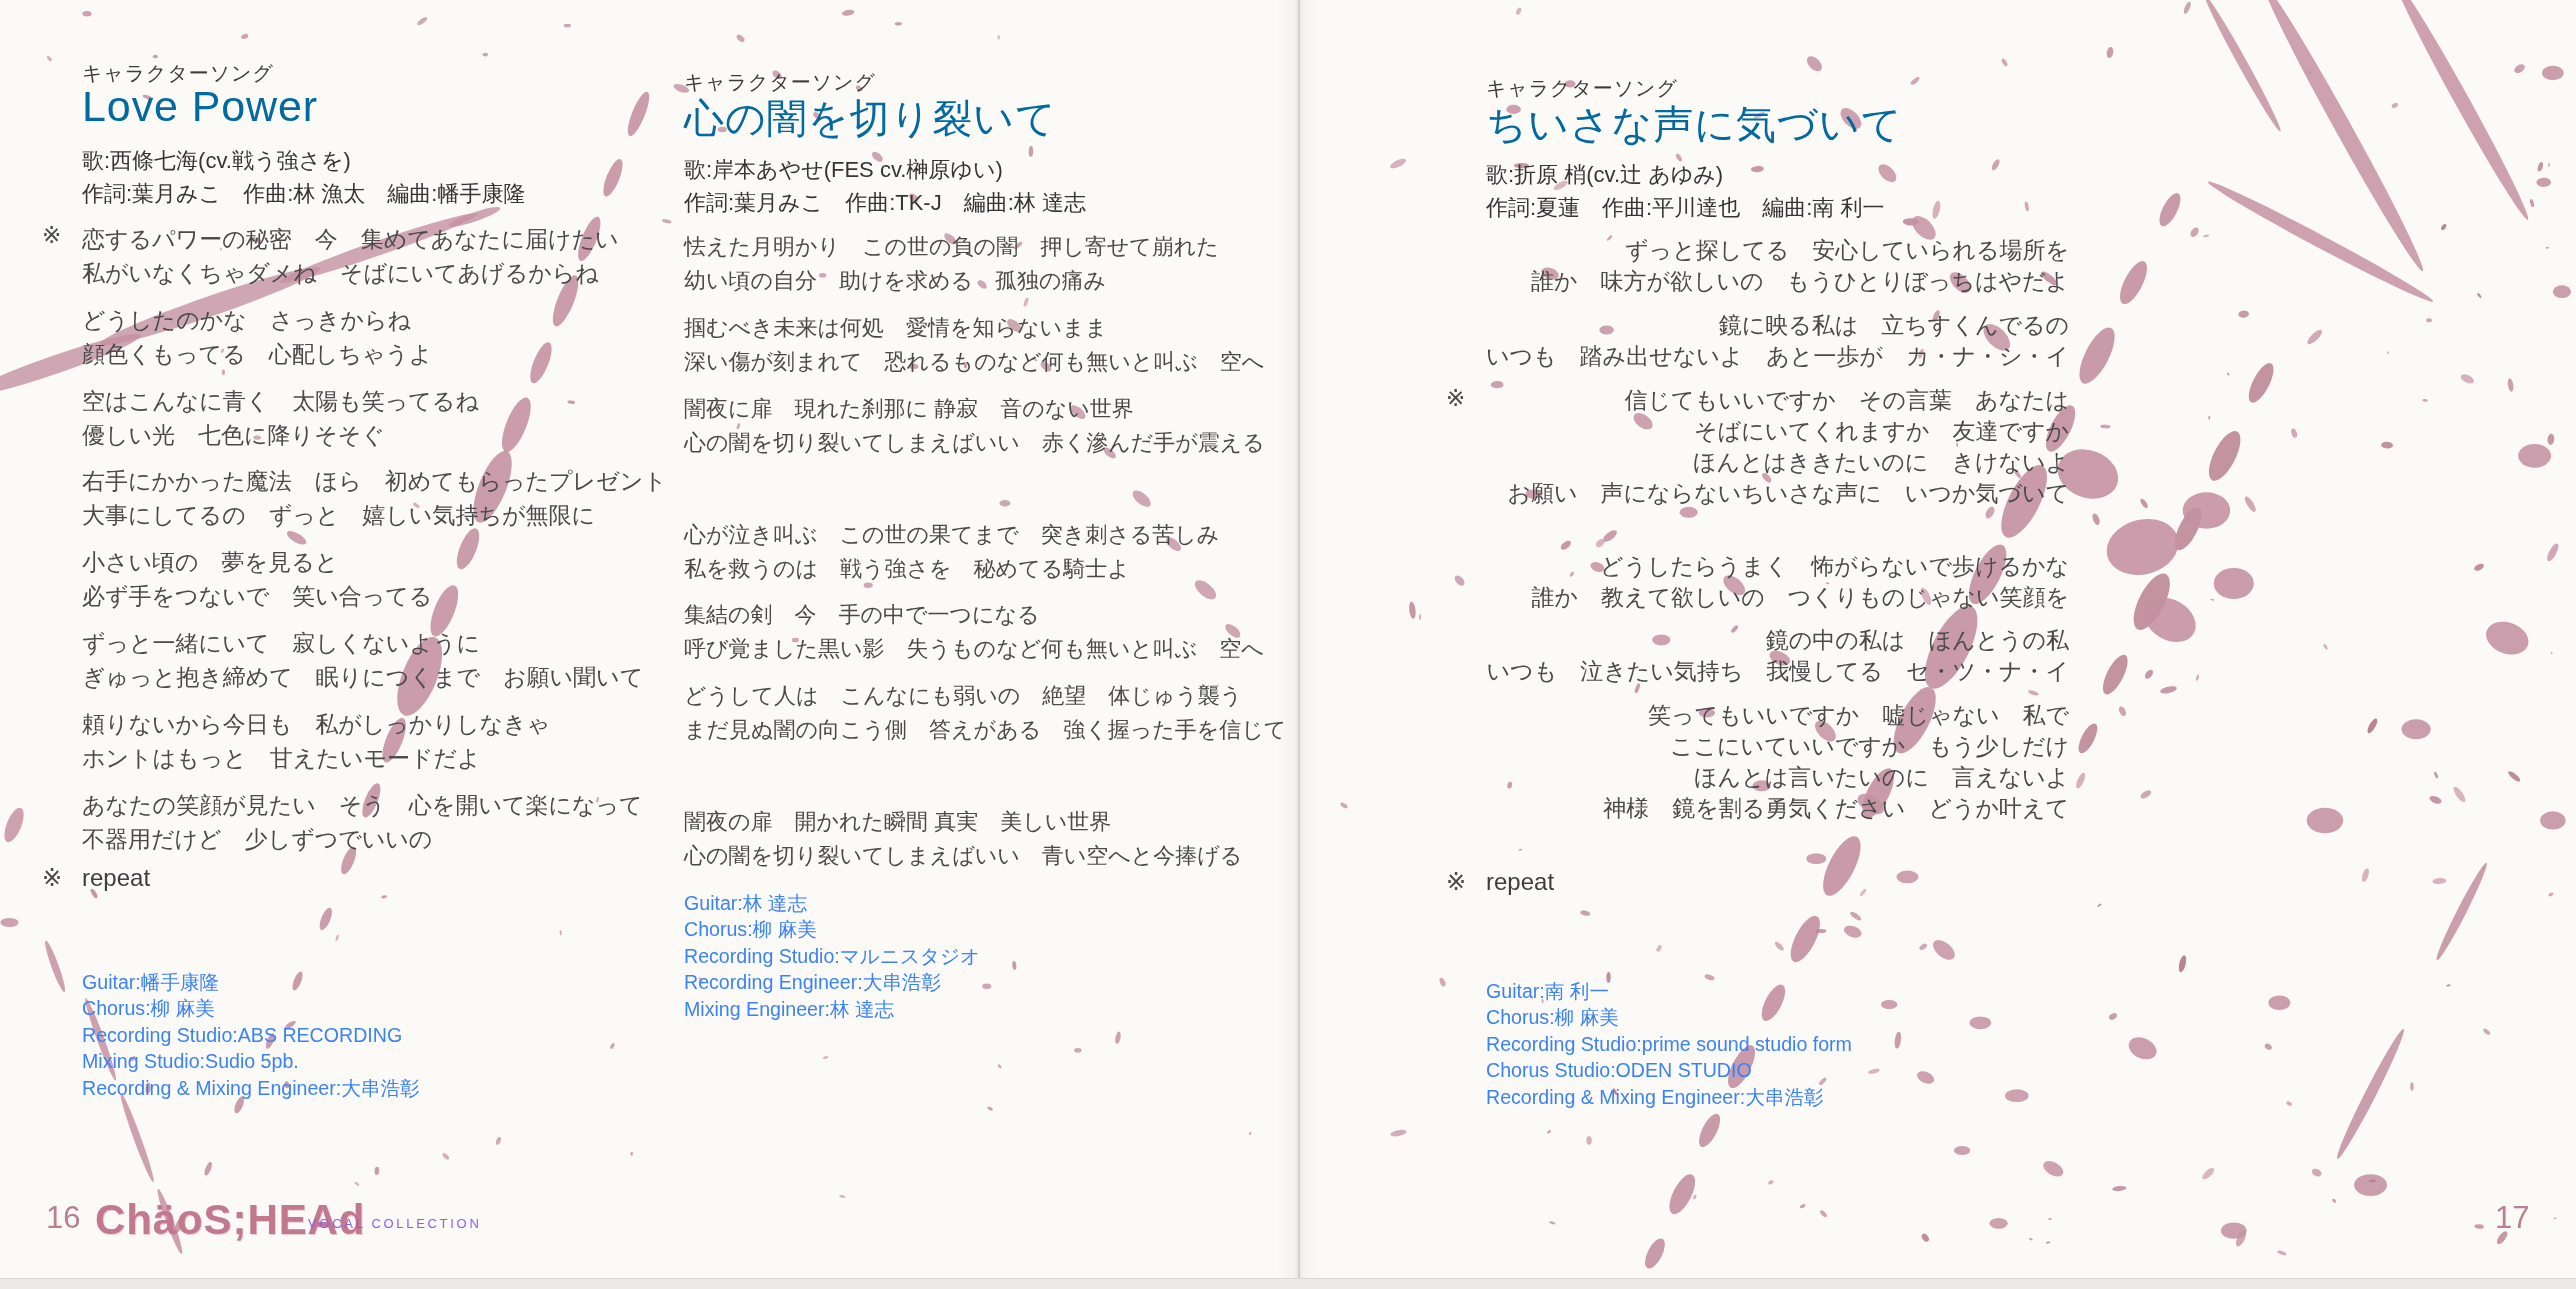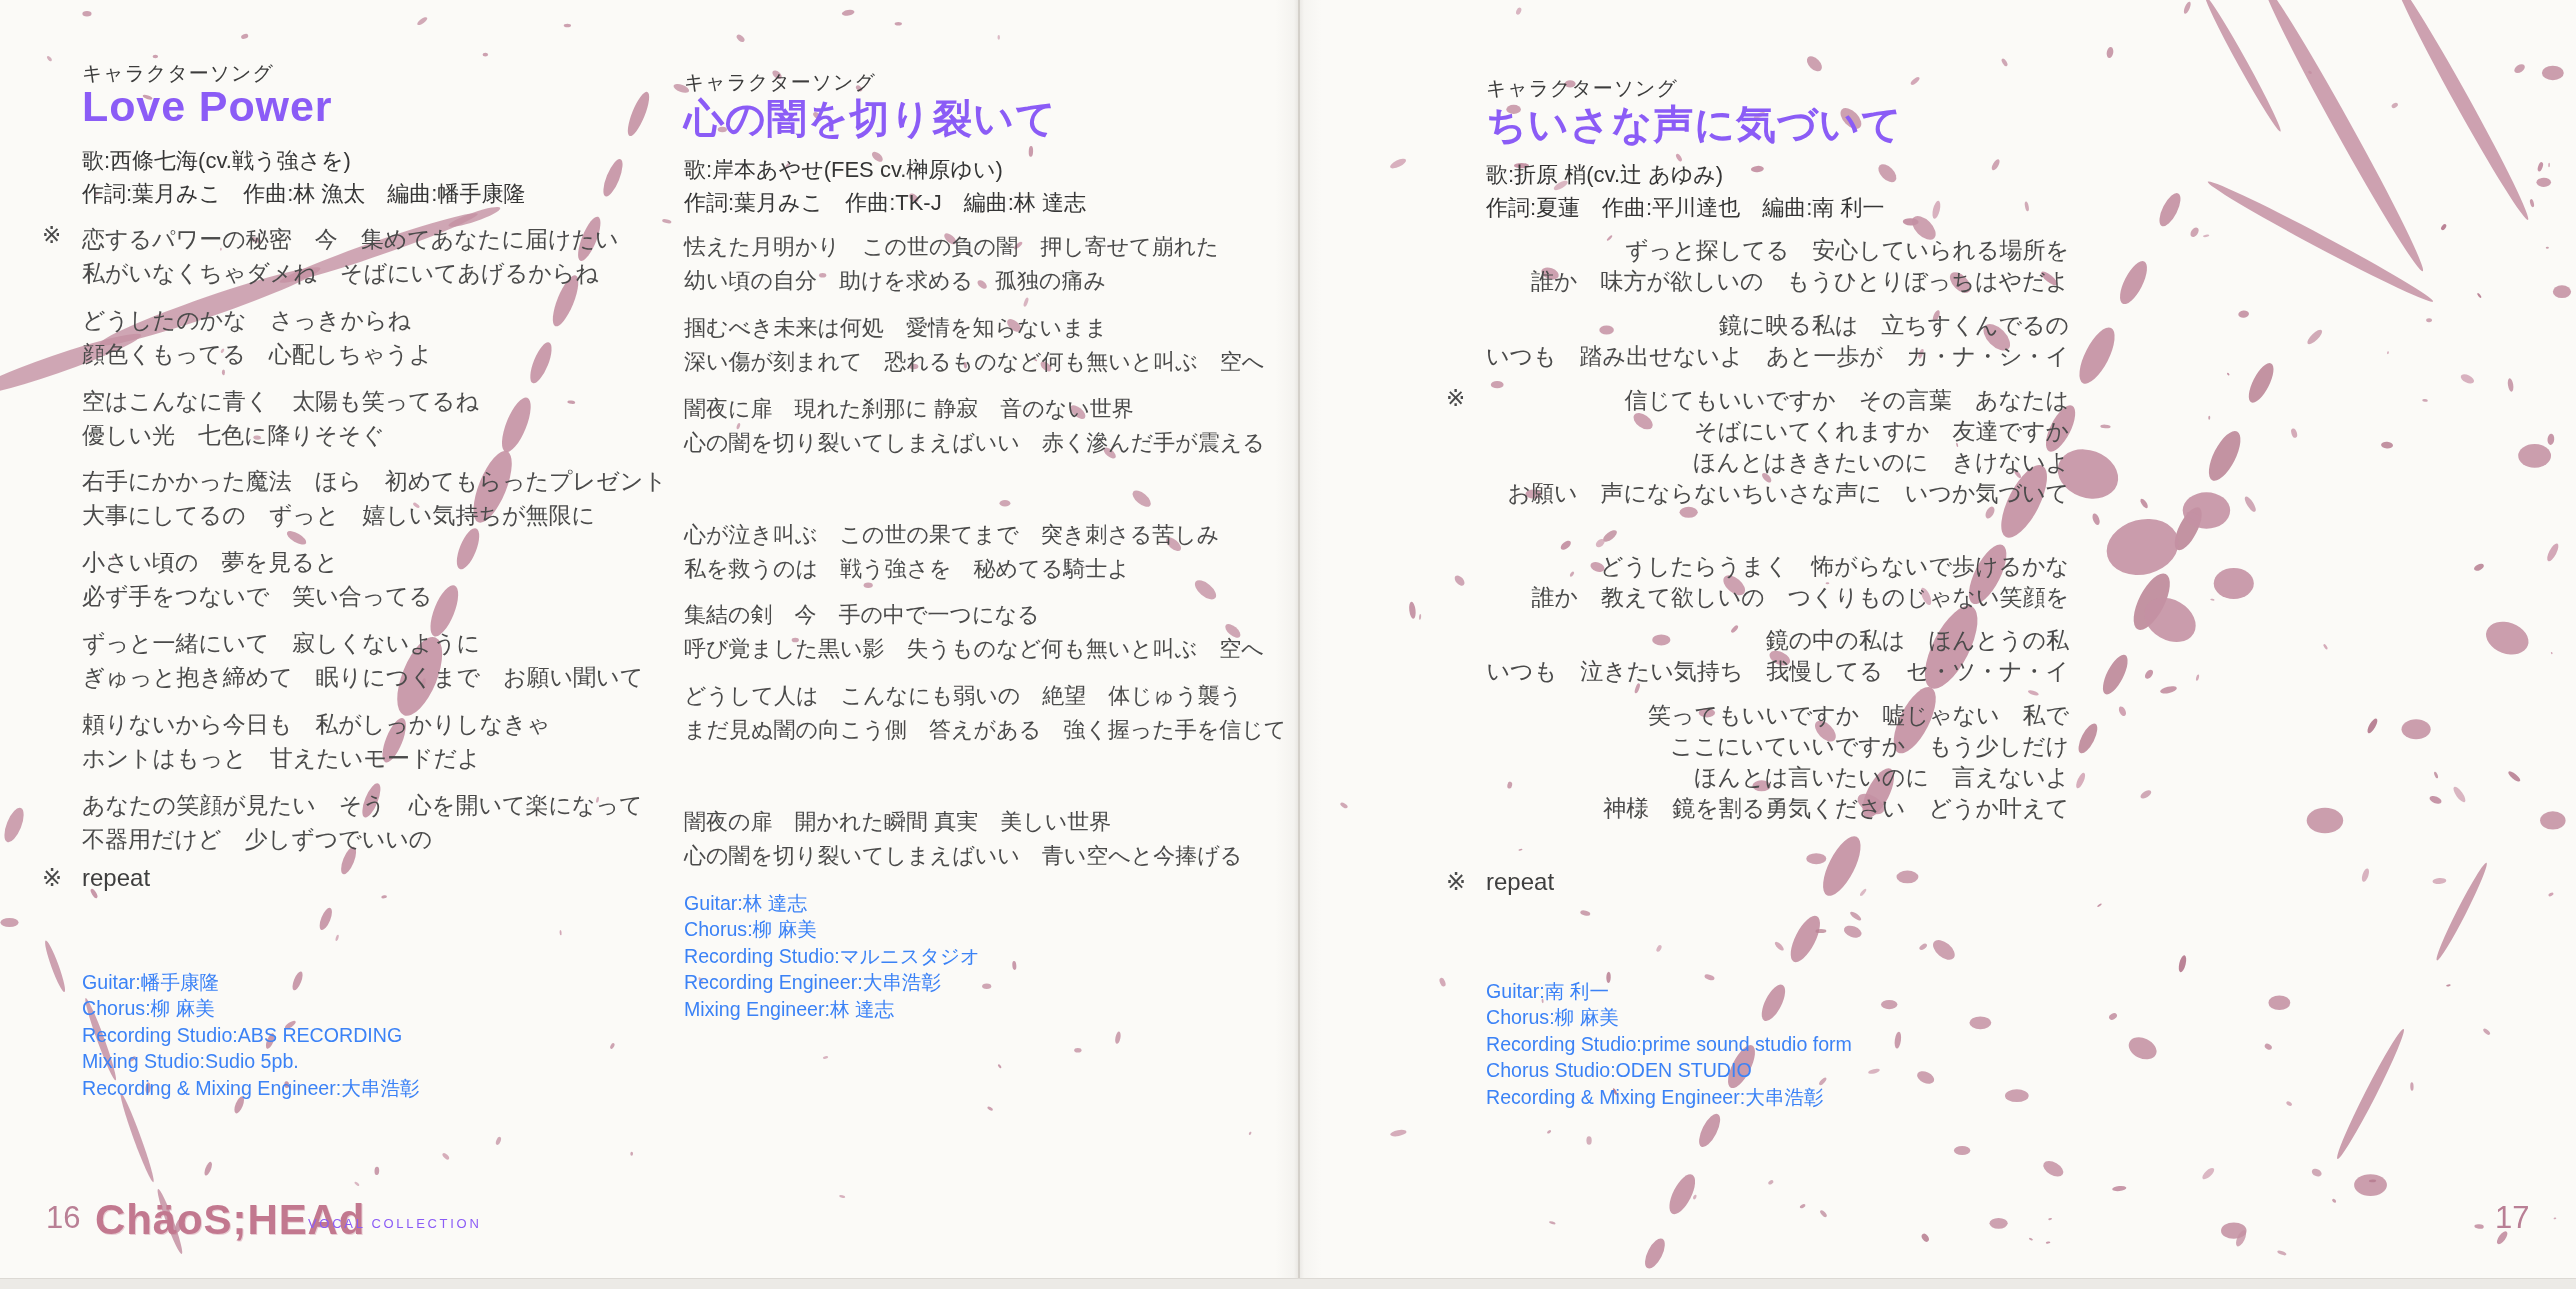--- a/index.html
+++ b/index.html
@@ -19,21 +19,21 @@
 
   .splat-layer{position:absolute;left:0;top:0;z-index:1;}
   .content{position:absolute;left:0;top:0;z-index:2;width:2576px;height:1289px;}
 
   .song-col{position:absolute;top:0;width:602px;height:1289px;}
   #col1{left:82px;}
   #col2{left:684px;}
   #col3{left:1486px;}
 
   .cat{position:absolute;font-size:20px;letter-spacing:0.9px;color:#3c3c3c;}
-  .title{position:absolute;font-weight:700;color:#8b5cf6;letter-spacing:0.9px;white-space:pre;}
+  .title{position:absolute;font-weight:400;color:#0369a1;letter-spacing:0.9px;white-space:pre;}
   .title.latin{font-size:43px;}
   .title.jp{font-size:40px;}
   .vocal{position:absolute;font-size:22px;color:#353535;white-space:pre;}
   .writers{position:absolute;font-size:22px;color:#353535;white-space:pre;}
 
   .lyrics{position:absolute;font-size:23px;color:#4a4a4a;}
   #col2 .lyrics{font-size:22px;}
   .verse{margin-bottom:12.8px;position:relative;}
   .verse.gap{margin-bottom:36px;}
   #col2 .verse.gap{margin-bottom:58px;}

